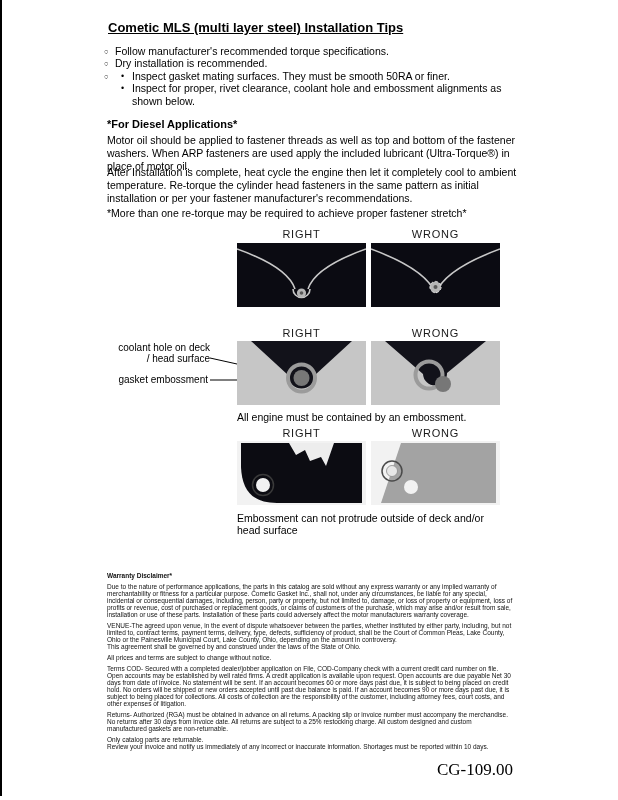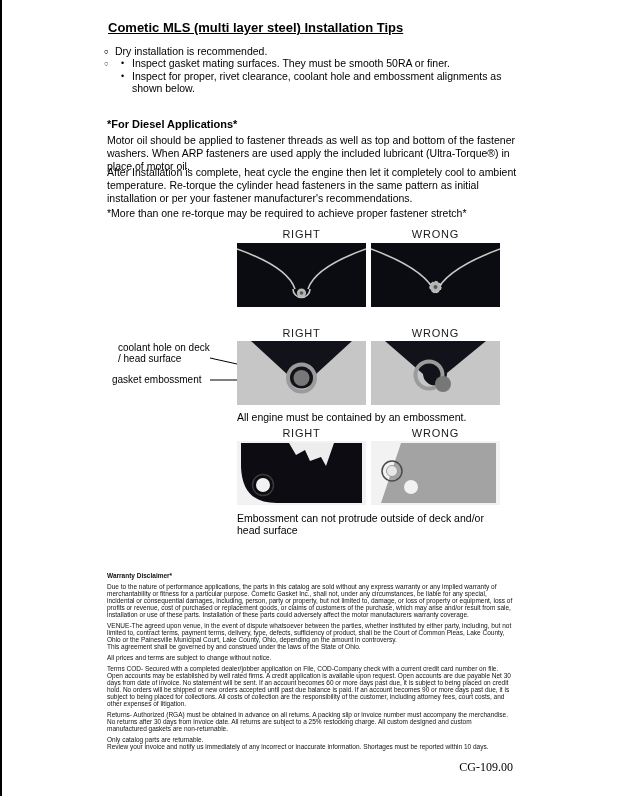--- a/index.html
+++ b/index.html
@@ -25,42 +25,43 @@
   .para { position:absolute; left:107px; width:412px; font-size:10.5px; line-height:13px; }
   .p1 { top:134px; }
   .p2 { top:166px; }
   .p3 { top:207px; }
 
   .lbl { position:absolute; width:129px; text-align:center; font-size:11px; letter-spacing:0.8px; color:#1a1a1a; }
   .fig { position:absolute; width:129px; height:64px; }
   .fig svg { width:100%; height:100%; display:block; }
   .cap { position:absolute; font-size:10.5px; line-height:12px; }
 
-  .callout { position:absolute; font-size:10px; line-height:11px; text-align:left; color:#000; }
+  .callout { position:absolute; font-size:10px; line-height:11px; text-align:right; color:#000; }
   .leaders { position:absolute; left:208px; top:354px; width:94px; height:30px; }
 
   .fine { position:absolute; left:107px; top:572px; width:406px; font-size:6.5px; line-height:7px; color:#111; }
   .fine p { margin-bottom:4px; }
   .fine p.tight { margin-bottom:0; }
   .fine .fh { font-weight:bold; margin-bottom:4px; }
 
   .code { position:absolute; left:300px; top:760px; width:213px; text-align:right;
-          font-size:12px; font-family:"Liberation Serif", serif; }
+          font-size:17px; font-family:"Liberation Serif", serif; }
 </style>
 </head>
 <body>
 
 <div class="page">
   <div class="left-rule"></div>
 
   <div class="title">Cometic MLS (multi layer steel) Installation Tips</div>
 
   <div class="bullets">
     <div class="bullet">
       <span class="marker">○</span>
+      <span>Follow manufacturer's recommended torque specifications.</span>
     </div>
     <div class="bullet">
       <span class="marker">○</span>
       <span>Dry installation is recommended.</span>
     </div>
     <div class="bullet">
       <span class="marker">○</span>
     </div>
     <div class="sub">
       <span class="marker">•</span>

